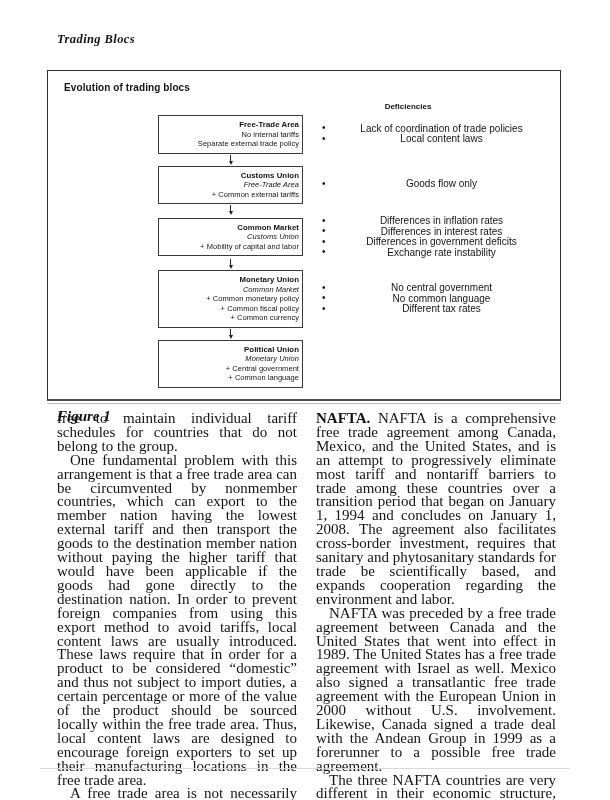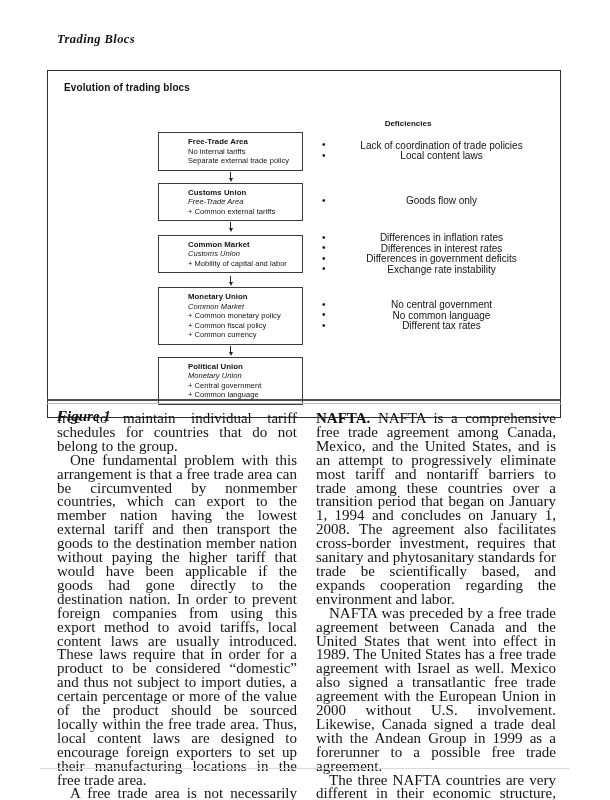--- a/index.html
+++ b/index.html
@@ -15,24 +15,24 @@
     font-style:italic; font-weight:bold; font-size:12.5px; letter-spacing:.4px;
   }
 
   
   .figure-box {
     position:absolute; left:47px; top:70px; width:514px; box-sizing:border-box;
     border:1.5px solid #2f2f2f; background:#fff;
     padding:11px 8px 12px 16px;
     font-family:"Liberation Sans", sans-serif;
   }
-  .fig-title { font-weight:bold; font-size:10px; letter-spacing:.1px; margin-bottom:26px; }
+  .fig-title { font-weight:bold; font-size:10px; letter-spacing:.1px; margin-bottom:9px; }
   .fig-grid { display:flex; flex-direction:column; }
   .fig-row { display:flex; align-items:center; }
-  .cell-left { flex:0 0 258px; }
+  .cell-left { flex:0 0 258px;text-align:right; }
   .cell-right { flex:1 1 auto; }
   .header-row { margin-bottom:4px; }
   .def-header { width:172px; text-align:center; font-weight:bold; font-size:8px; }
 
   .stage-box {
     margin-left:94px; width:145px; box-sizing:border-box;
     border:1.2px solid #3a3a3a; background:#fff;
     padding:4px 3px 4px 29px;
     font-size:7.5px; line-height:9.5px; letter-spacing:.05px;
   }

